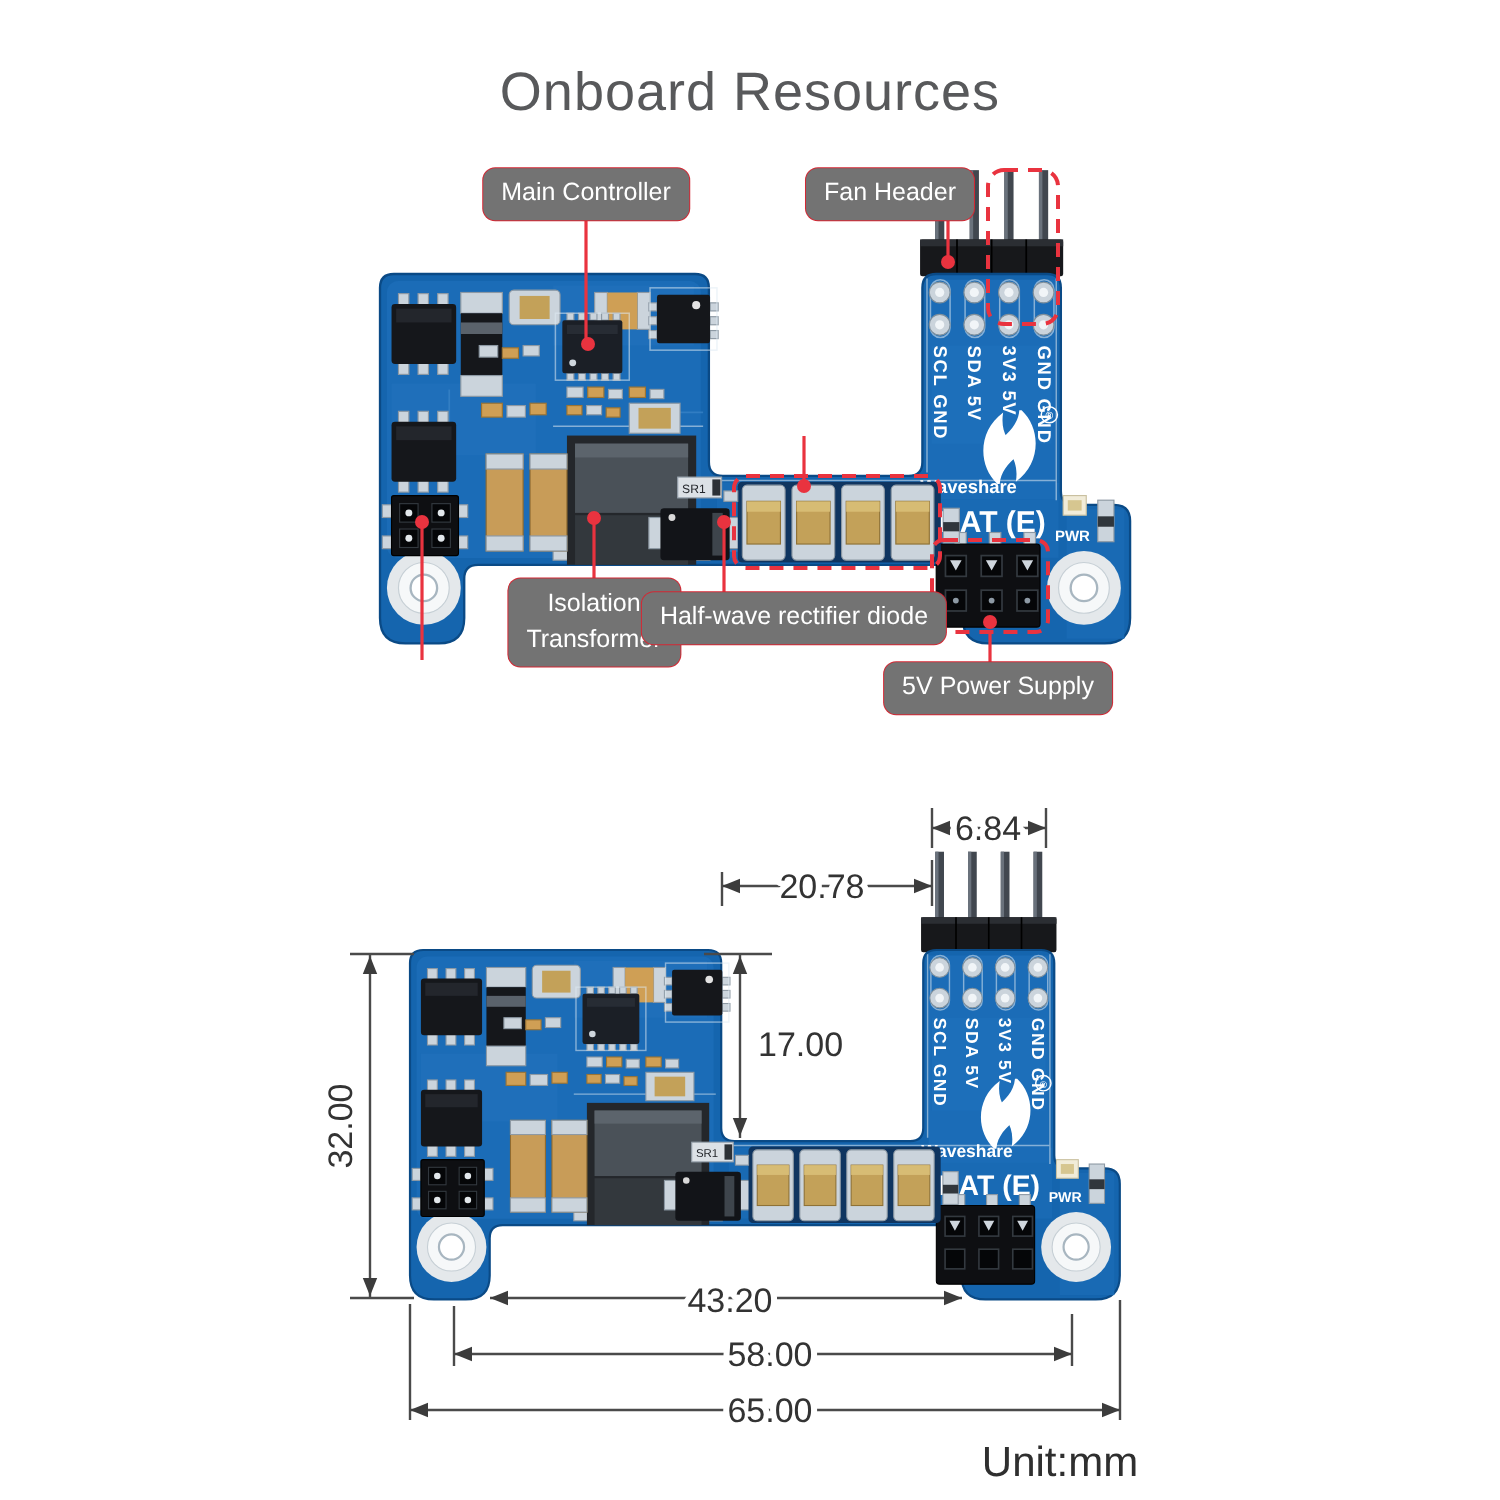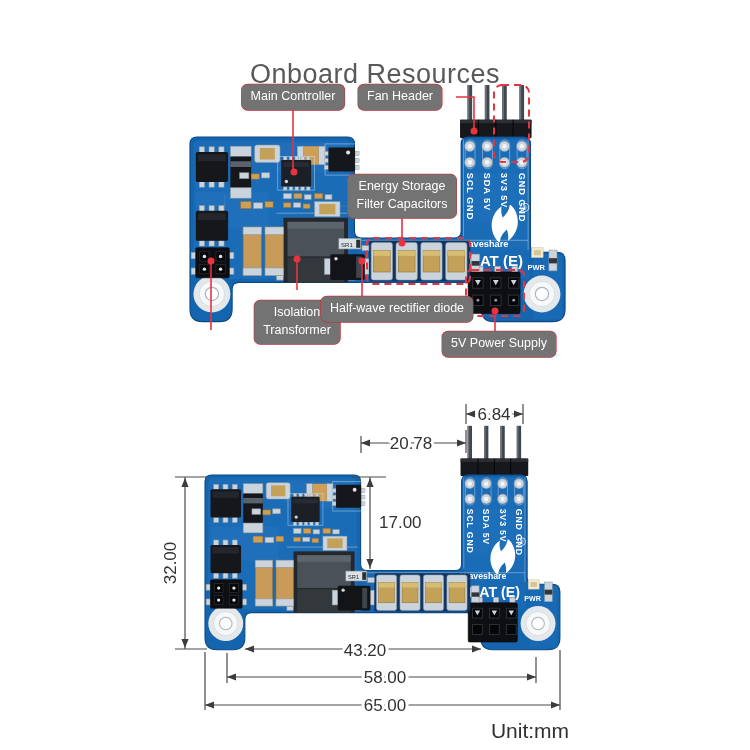--- a/index.html
+++ b/index.html
@@ -1,21 +1,21 @@
 <!DOCTYPE html>
 <html><head>
 <meta charset="utf-8">
 <style>
   html,body{margin:0;padding:0;background:#fff;}
   .canvas{position:relative;width:750px;height:750px;background:#fff;overflow:hidden;
           font-family:"Liberation Sans",sans-serif;}
   .fig{position:absolute;left:0;width:750px;height:375px;}
   .fig1{top:0;} .fig2{top:375px;}
   .fig-title{position:absolute;left:0;width:750px;text-align:center;
-             font-size:27px;color:#58595b;letter-spacing:.5px;margin-top:28px;}
+             font-size:27px;color:#58595b;letter-spacing:.5px;}
   .scene{position:absolute;left:0;top:0;width:750px;height:375px;}
   .rlabel{position:absolute;transform:translate(-50%,-50%);background:#737373;color:#fff;
           border-radius:6px;padding:4px 9px;font-size:12.5px;line-height:1.42;
           text-align:center;white-space:nowrap;box-shadow:0 0 0 .5px #d42733;}
   .rlabel span{display:block;}
   
   .cs{fill:#cbd4dc;stroke:#8d99a4;stroke-width:1;}
   .ct{fill:#cf9f55;stroke:#9c7433;stroke-width:1;}
   .blk{fill:#15171b;}
   .silk{stroke:#dfeaf3;stroke-opacity:.55;fill:none;stroke-width:1.3;}
@@ -292,28 +292,24 @@
       <g>
         <rect class="reddash" x="494" y="85" width="35" height="77" rx="8"></rect>
         <rect class="reddash" x="367" y="238" width="103" height="46" rx="6"></rect>
         <rect class="reddash" x="466" y="270" width="58" height="46" rx="6"></rect>
       </g>
     </svg>
 
     <div class="rlabel" style="left:293px;top:97px">
         <span>Main Controller</span>
       </div>
-    <div class="rlabel" style="left:400px;top:97px">
+    <div class="rlabel" style="left:445px;top:97px">
         <span>Fan Header</span>
       </div>
-    <div class="rlabel" style="left:402px;top:196px">
-        <span>Energy Storage</span>
-        <span>Filter Capacitors</span>
-      </div>
-    <div class="rlabel" style="left:297px;top:322px">
+    <div class="rlabel" style="left:297px;top:311px">
         <span>Isolation</span>
         <span>Transformer</span>
       </div>
     <div class="rlabel" style="left:397px;top:309px">
         <span>Half-wave rectifier diode</span>
       </div>
     <div class="rlabel" style="left:499px;top:344px">
         <span>5V Power Supply</span>
       </div>
   </section>

